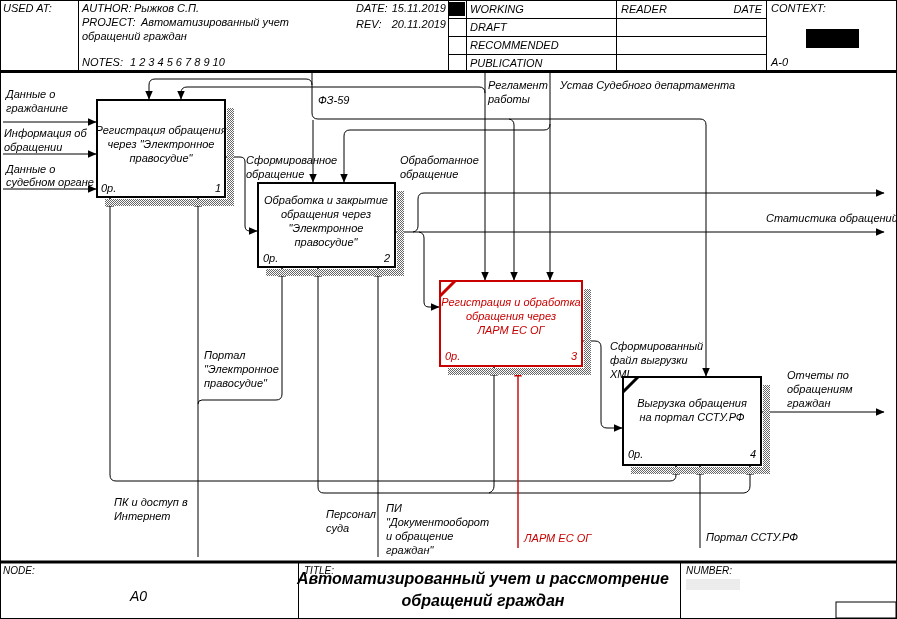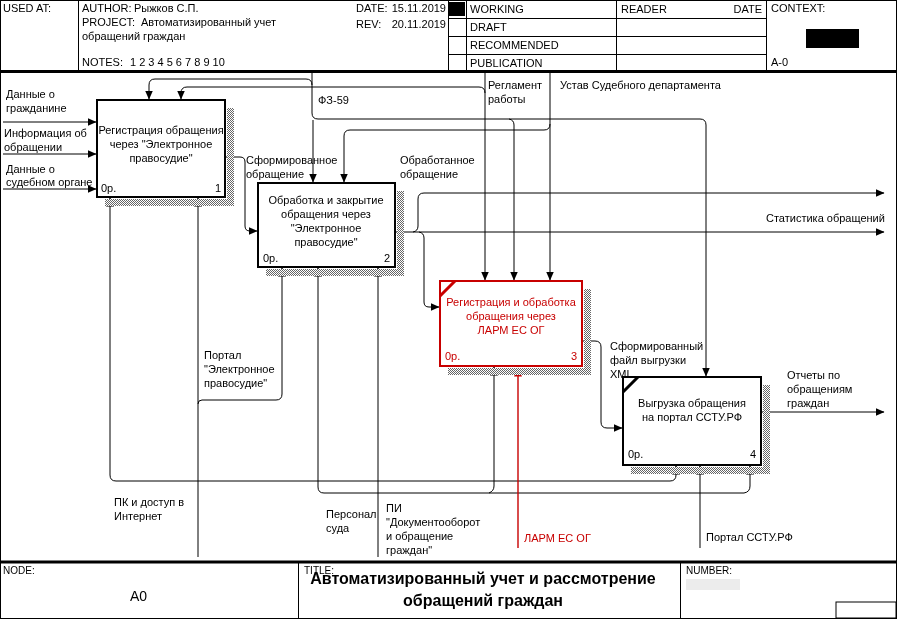--- a/index.html
+++ b/index.html
@@ -1,16 +1,16 @@
 <!DOCTYPE html>
 <html><head>
 <meta charset="utf-8">
 <style>
   html,body{margin:0;padding:0;background:#fff;}
-  .stage{position:relative;width:897px;height:619px;background:#fff;}
+  .stage{position:relative;width:897px;height:619px;background:#fff;font-style:italic;}
   svg text{font-family:"Liberation Sans","DejaVu Sans",sans-serif;font-size:11px;fill:#000;}
   svg text.c{text-anchor:middle;}
   svg text.e{text-anchor:end;}
   svg text.red{fill:#c80000;}
   svg text.big{font-size:16px;font-weight:bold;}
   svg text.node{font-size:14px;}
   svg text.tiny{font-size:10px;}
   path.a{fill:none;stroke:#000;stroke-width:1;}
   path.ar{fill:none;stroke:#c80000;stroke-width:1.4;}
   line.f,rect.f{stroke:#000;}

